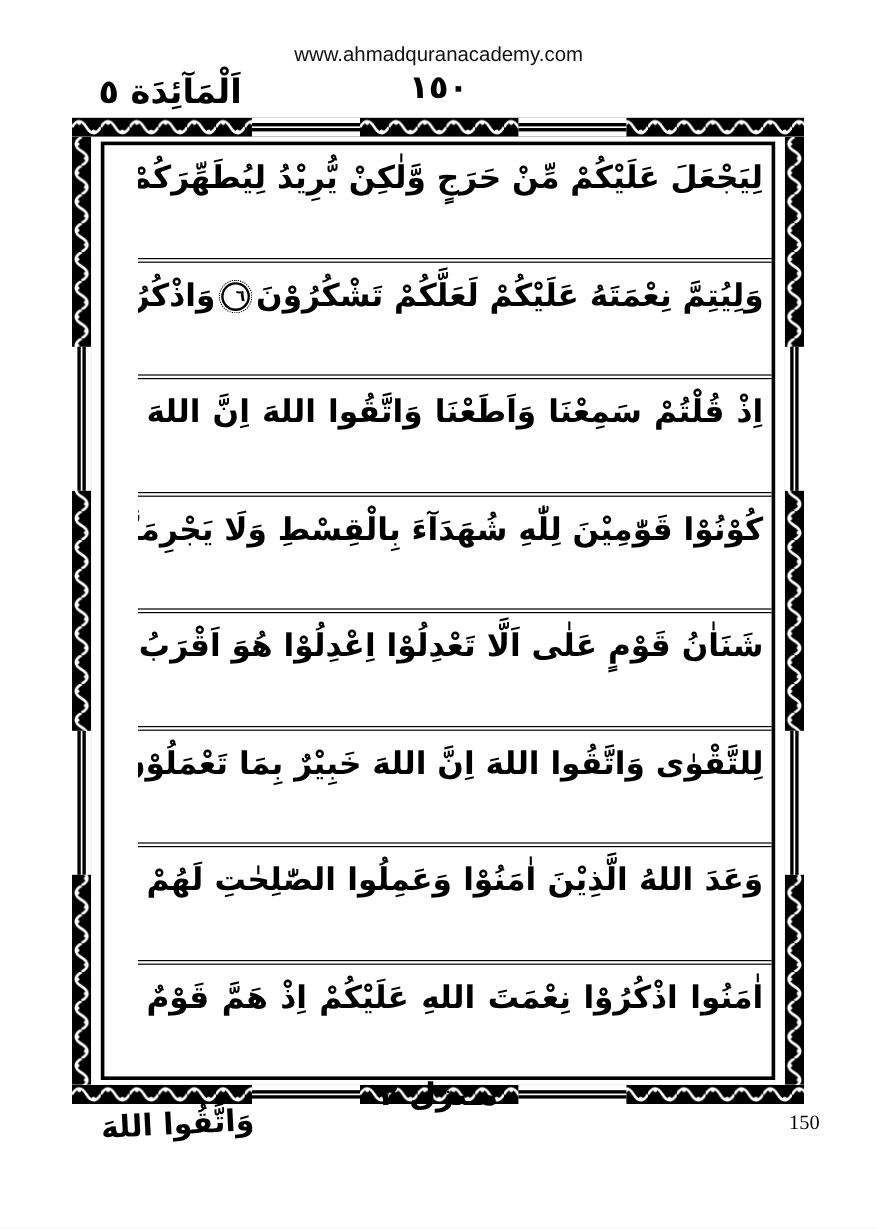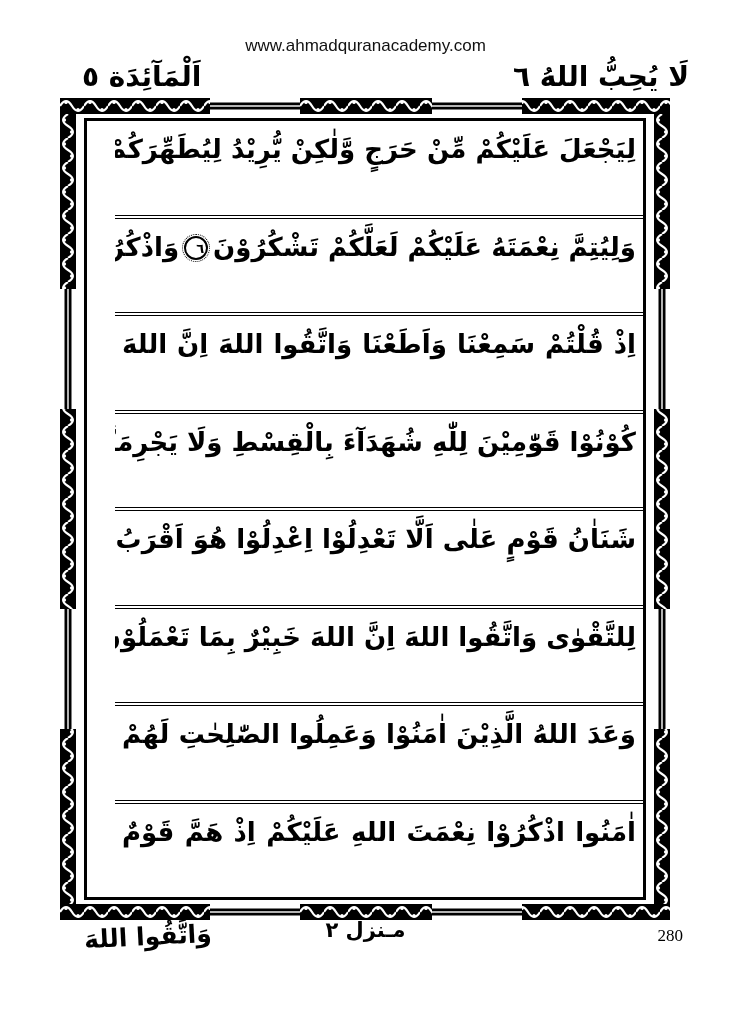--- a/index.html
+++ b/index.html
@@ -95,42 +95,42 @@
   .catchword {
     position: absolute;
     left: 84px; top: 922px;
     font-weight: bold;
     font-size: 25px;
     direction: rtl;
     transform: rotate(-3deg);
   }
   .manzil {
     position: absolute;
-    left: 0; right: 0; top: 918px;
-    text-align: center;
-    font-weight: bold;
-    font-size: 21px;
+    left: 0; right: 0; top: 898px;
+    text-align: center;
+    font-weight: bold;
+    font-size: 26px;
     direction: rtl;
   }
   .page-num {
     position: absolute;
     right: 48px; top: 926px;
     font-family: "Liberation Serif", serif;
     font-size: 17px;
   }
 </style>
 </head>
 <body>
 
 <div class="page">
 
   <div class="website">www.ahmadquranacademy.com</div>
 
   <div class="hdr hdr-surah">اَلْمَآئِدَة ٥</div>
-  <div class="hdr hdr-juz">لَا يُحِبُّ اللهُ ٦</div>
+  <div class="hdr-page">١٥٠</div>
 
   <div class="frame">
 
     <svg class="orn orn-top" width="610" height="16" viewBox="0 0 610 16" preserveAspectRatio="none">
       <defs>
         <pattern id="vineH" width="24" height="16" patternUnits="userSpaceOnUse">
           <rect width="24" height="16" fill="#000"></rect>
           <path d="M0 8 C4 1.5 8 1.5 12 8 C16 14.5 20 14.5 24 8" stroke="#fff" stroke-width="2.2" fill="none"></path>
           <circle cx="6" cy="4.4" r="1.7" fill="#fff"></circle>
           <circle cx="18" cy="11.6" r="1.7" fill="#fff"></circle>
@@ -212,15 +212,15 @@
     <span class="seg pre">وَعَدَ اللهُ الَّذِيْنَ اٰمَنُوْا وَعَمِلُوا الصّٰلِحٰتِ لَهُمْ</span>
   </div>
         <div class="qline">
     <span class="seg pre">اٰمَنُوا اذْكُرُوْا نِعْمَتَ اللهِ عَلَيْكُمْ اِذْ هَمَّ قَوْمٌ</span>
   </div>
       </div>
   </div>
 
   <div class="catchword">وَاتَّقُوا اللهَ</div>
   <div class="manzil">مـنزل ٢</div>
-  <div class="page-num">280</div>
+  <div class="page-num">150</div>
 
 </div>
 
 </body></html>

